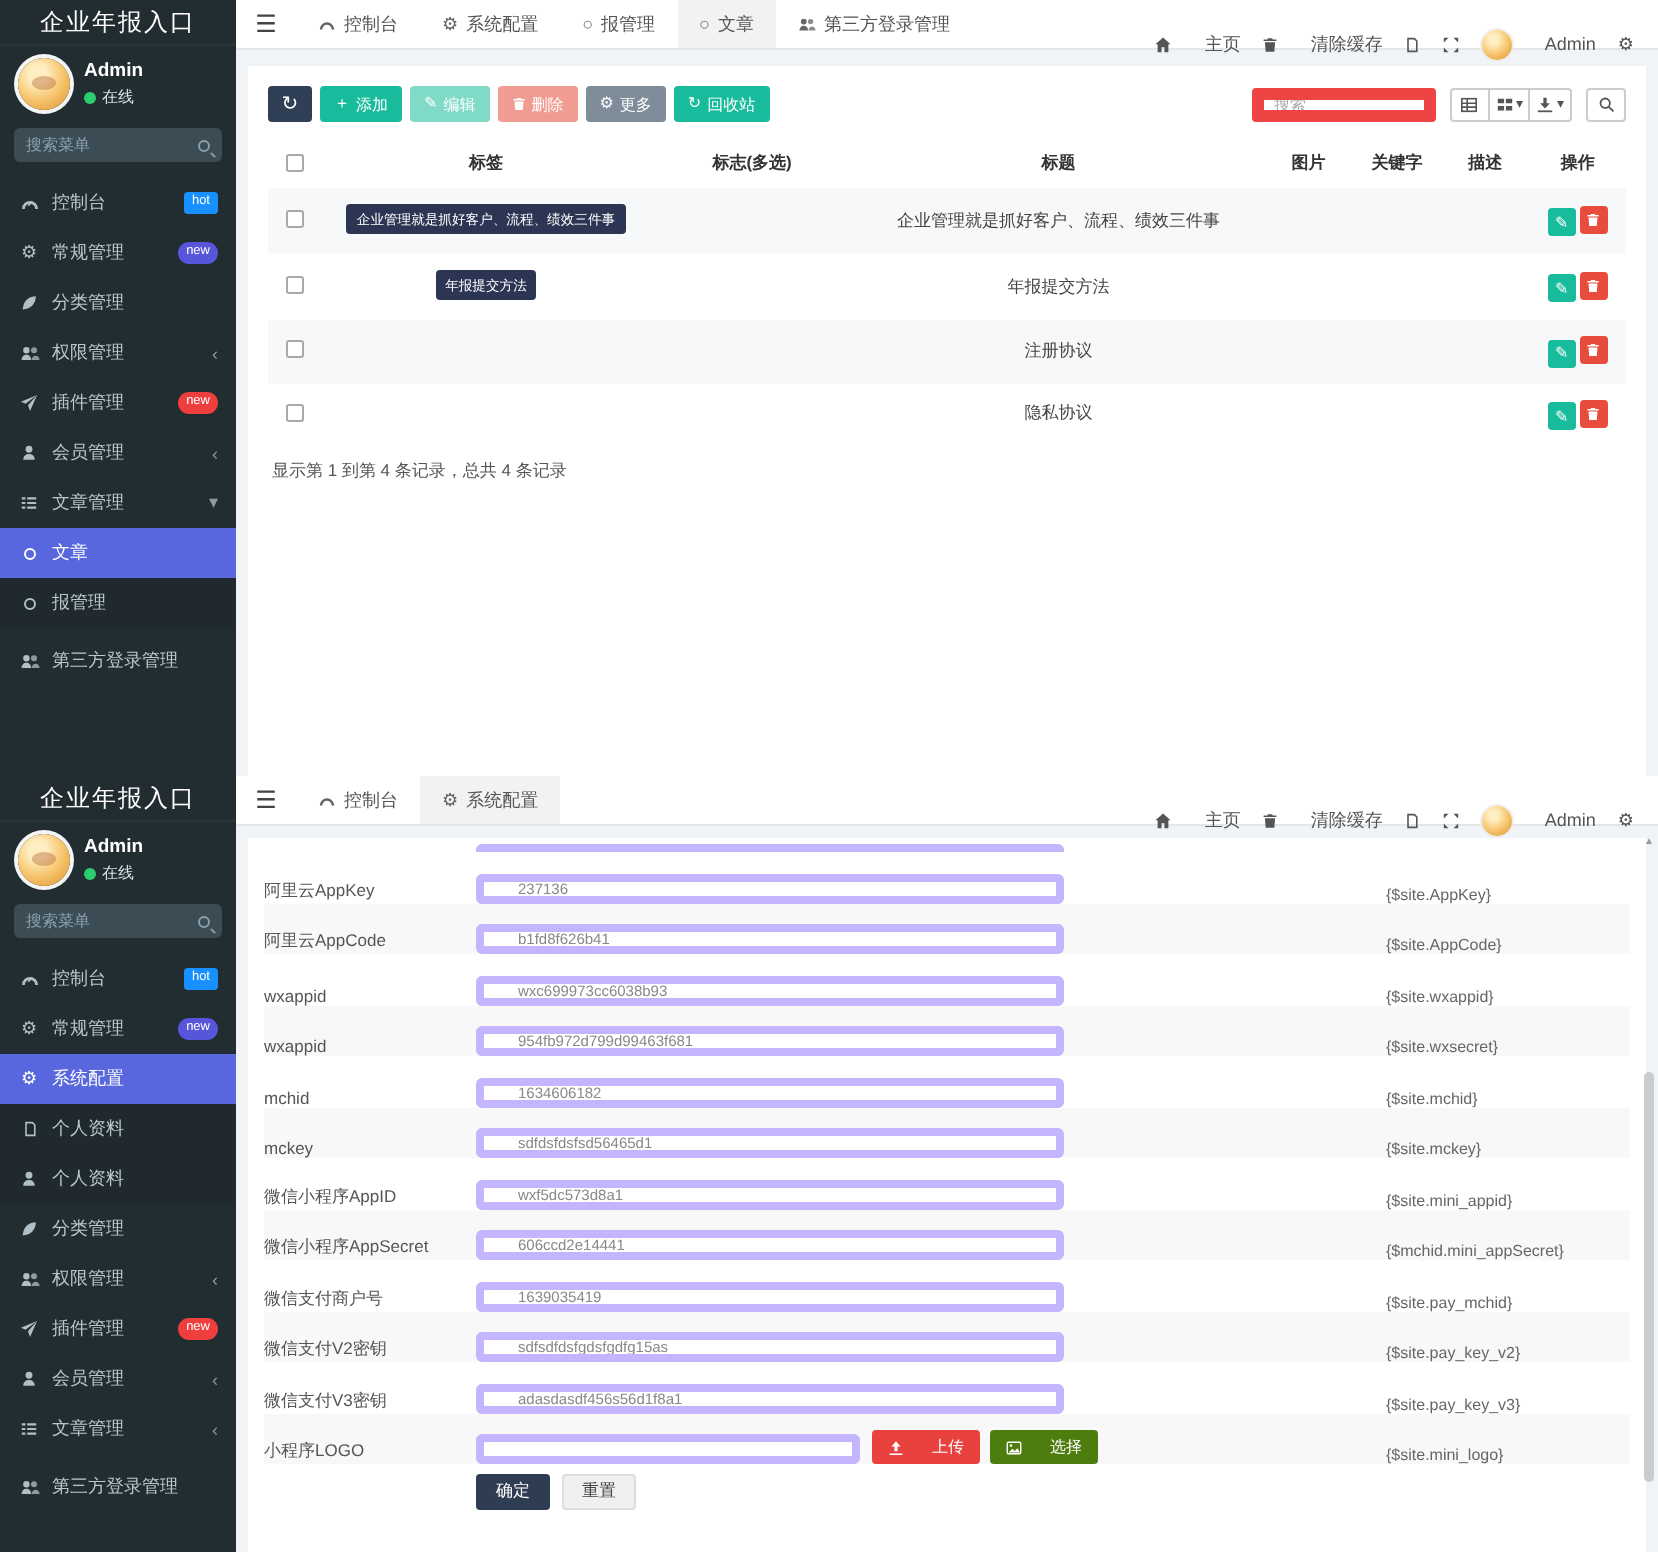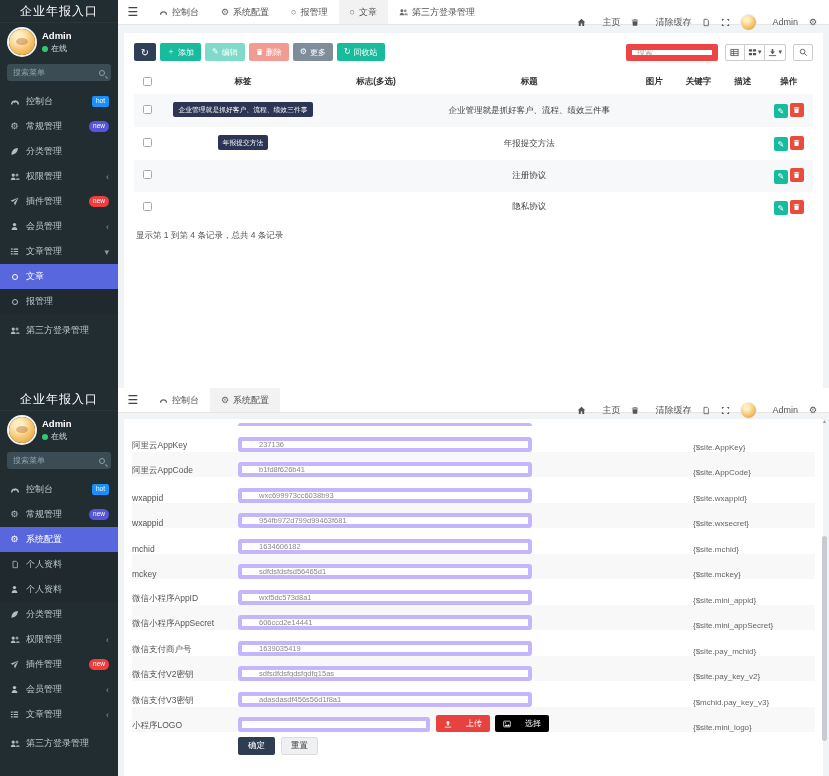--- a/index.html
+++ b/index.html
@@ -84,21 +84,21 @@
   .content2 { flex:1; background:#fff; margin:6px 6px 0; padding:0 8px; overflow:hidden; position:relative; }
   .clip-row { height:7px; overflow:hidden; }
   .clip-row input { margin-top:-11px; margin-left:106px; }
   .frow { display:flex; align-items:flex-end; height:25.5px; position:relative; }
   .frow.alt { background:#f8f8f8; }
   .flabel { width:106px; font-size:8.5px; color:#555; white-space:nowrap; overflow:hidden; }
   .finput { width:294px; height:15px; border:4px solid #c4b5fd; border-radius:3px; font-size:7.5px; color:#888; padding:0 17px; background:#fff; outline:none; font-family:inherit; }
   .fhint { position:absolute; left:561px; font-size:8px; color:#666; white-space:nowrap; }
   .ubtn { height:17px; padding:0 8px; font-size:8px; color:#fff; border-radius:2px; display:inline-flex; align-items:center; gap:14px; border:none; font-family:inherit; }
   .ubtn.up { background:#e9413d; margin-left:6px; }
-  .ubtn.ch { background:#000000; margin-left:5px; }
+  .ubtn.ch { background:#4d7c0f; margin-left:5px; }
   .actions { margin-left:106px; padding:5px 0; display:flex; gap:6px; }
   .btn-ok { background:#2f3d52; color:#fff; border:none; height:18px; padding:0 10px; border-radius:2px; font-size:8.5px; font-family:inherit;text-align:right; }
   .btn-reset { background:#eef0f1; color:#444; border:1px solid #ddd; height:18px; padding:0 9px; border-radius:2px; font-size:8.5px; font-family:inherit; }
   .vscroll { position:absolute; right:2px; top:30px; bottom:2px; width:5px; }
   .vscroll .up { position:absolute; top:0; left:0; font-size:5px; color:#999; }
   .vscroll .thumb { position:absolute; top:118px; height:205px; width:5px; background:#c8ccd0; border-radius:3px; }
 </style>
 </head>
 <body>
 
@@ -634,36 +634,36 @@
           <span class="fhint">{$site.mckey}</span>
         </div>
         <div class="frow">
           <span class="flabel">微信小程序AppID</span>
           <input class="finput" value="wxf5dc573d8a1" style="">
           <span class="fhint">{$site.mini_appid}</span>
         </div>
         <div class="frow alt">
           <span class="flabel">微信小程序AppSecret</span>
           <input class="finput" value="606ccd2e14441" style="">
-          <span class="fhint">{$site.mini_appSecret}</span>
+          <span class="fhint">{$mchid.mini_appSecret}</span>
         </div>
         <div class="frow">
           <span class="flabel">微信支付商户号</span>
           <input class="finput" value="1639035419" style="">
           <span class="fhint">{$site.pay_mchid}</span>
         </div>
         <div class="frow alt">
           <span class="flabel">微信支付V2密钥</span>
           <input class="finput" value="sdfsdfdsfgdsfgdfg15as" style="">
           <span class="fhint">{$site.pay_key_v2}</span>
         </div>
         <div class="frow">
           <span class="flabel">微信支付V3密钥</span>
           <input class="finput" value="adasdasdf456s56d1f8a1" style="">
-          <span class="fhint">{$mchid.pay_key_v3}</span>
+          <span class="fhint">{$site.pay_key_v3}</span>
         </div>
         <div class="frow alt">
           <span class="flabel">小程序LOGO</span>
           <input class="finput" style="width: 192px;" value="">
           <button class="ubtn up">
               <svg class="gl" width="8" height="8" viewBox="0 0 10 10" fill="currentColor">
                 <path d="M5 .8l2.8 3.2H6v3H4v-3H2.2z"></path>
                 <path d="M1 8.4h8v1H1z"></path>
               </svg>
               <span>上传</span>

